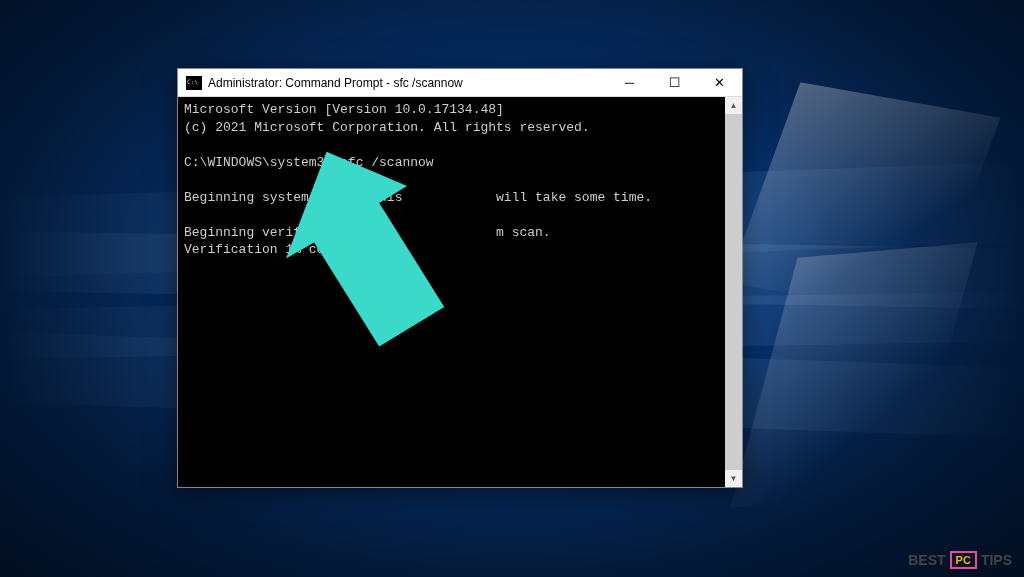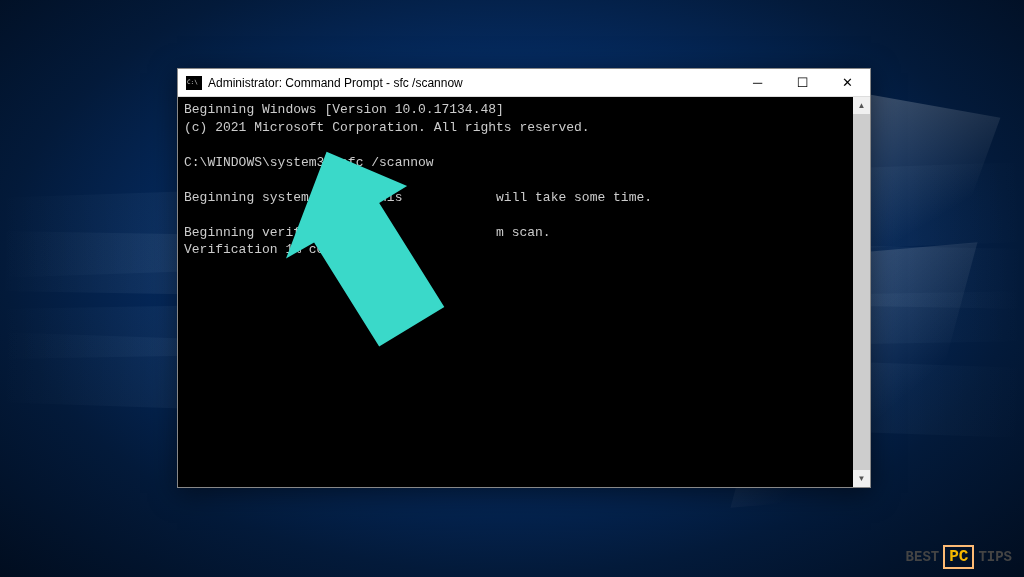--- a/index.html
+++ b/index.html
@@ -50,21 +50,21 @@
       right: 80px; 
       top: 250px;
       background: linear-gradient(135deg, rgba(255,255,255,0.2) 0%, rgba(255,255,255,0) 70%);
       transform: skew(-15deg, -5deg);
     }
     
     .cmd-window {
       position: absolute;
       left: 177px;
       top: 68px;
-      width: 694px;
+      width: 566px;
       height: 420px;
       background: #f0abfc;
       border: 1px solid #888;
       box-shadow: 0 5px 25px rgba(0,0,0,0.5);
     }
     
     .titlebar {
       height: 28px;
       background: #ffffff;
       display: flex;
@@ -172,32 +172,32 @@
       z-index: 10;
     }
     
     .watermark {
       position: absolute;
       right: 12px;
       bottom: 8px;
       display: flex;
       align-items: center;
       gap: 4px;
-      font-family: Liberation Mono, monospace;
+      font-family: Liberation Sans, sans-serif;
       font-weight: bold;
       font-size: 14px;
       color: #333;
       padding-left: 12px;
     }
     
     .watermark-pc {
-      border: 2px solid #fdba74;
+      border: 2px solid #ec4899;
       padding: 1px 4px;
       color: #f5b800;
-      font-size: 16px;
+      font-size: 11px;
     }
     
     .watermark-text {
       color: #444;
     }
   </style>
 </head>
 <body>
 
 <div class="desktop-bg">
@@ -214,21 +214,21 @@
     <div class="titlebar-icon"></div>
     <div class="titlebar-text">Administrator: Command Prompt - sfc  /scannow</div>
     <div class="titlebar-buttons">
       <div class="titlebar-btn">─</div>
       <div class="titlebar-btn">☐</div>
       <div class="titlebar-btn close">✕</div>
     </div>
   </div>
 
   <div class="console-area">
-    <div class="console-content"><span>Beginning Windows [Version 10.0.17134.48]</span>
+    <div class="console-content"><span>Microsoft Version [Version 10.0.17134.48]</span>
 <span>(c) 2021 Microsoft Corporation. All rights reserved.</span>
 <span></span>
 <span>C:\WINDOWS\system32&gt;sfc /scannow</span>
 <span></span>
 <span>Beginning system scan.  This            will take some time.</span>
 <span></span>
 <span>Beginning verification phas             m scan.</span>
 <span>Verification 1% complete.</span></div>
 
     <div class="scrollbar">

